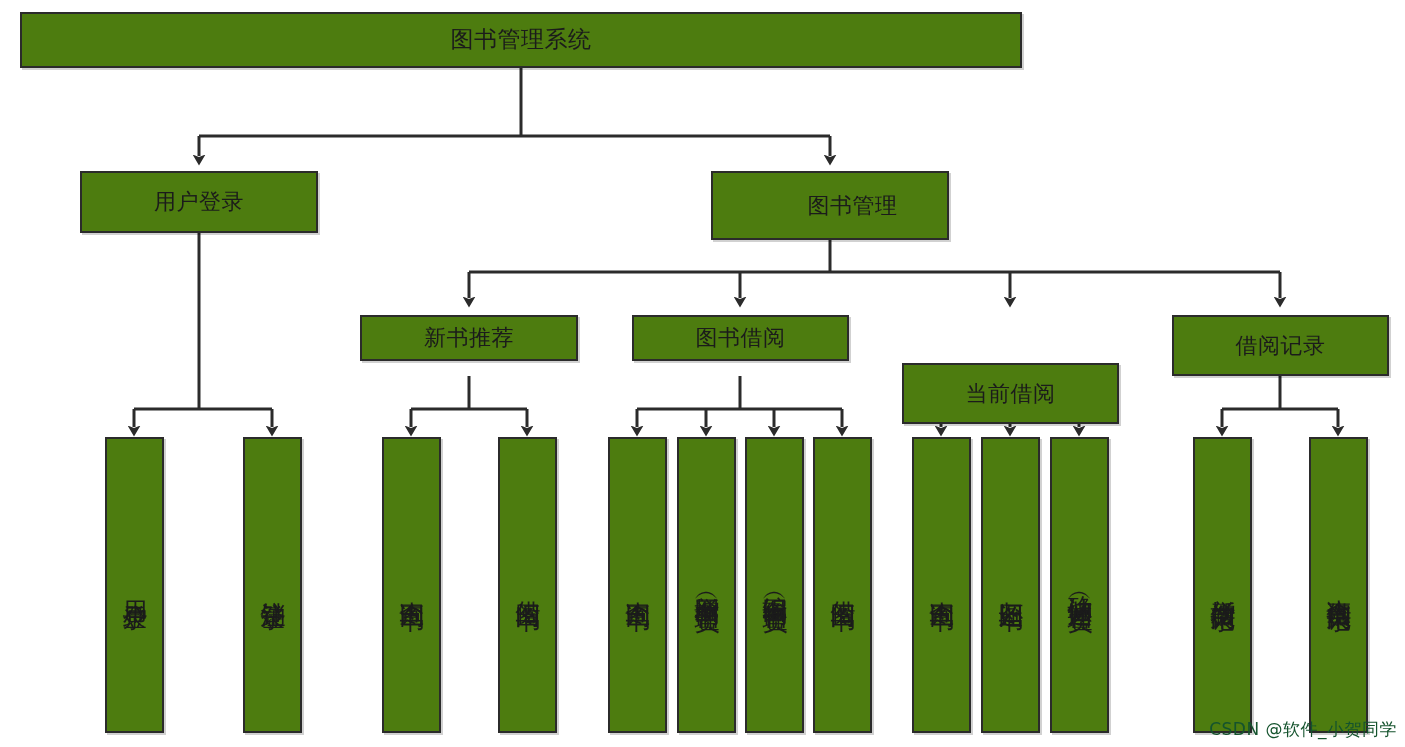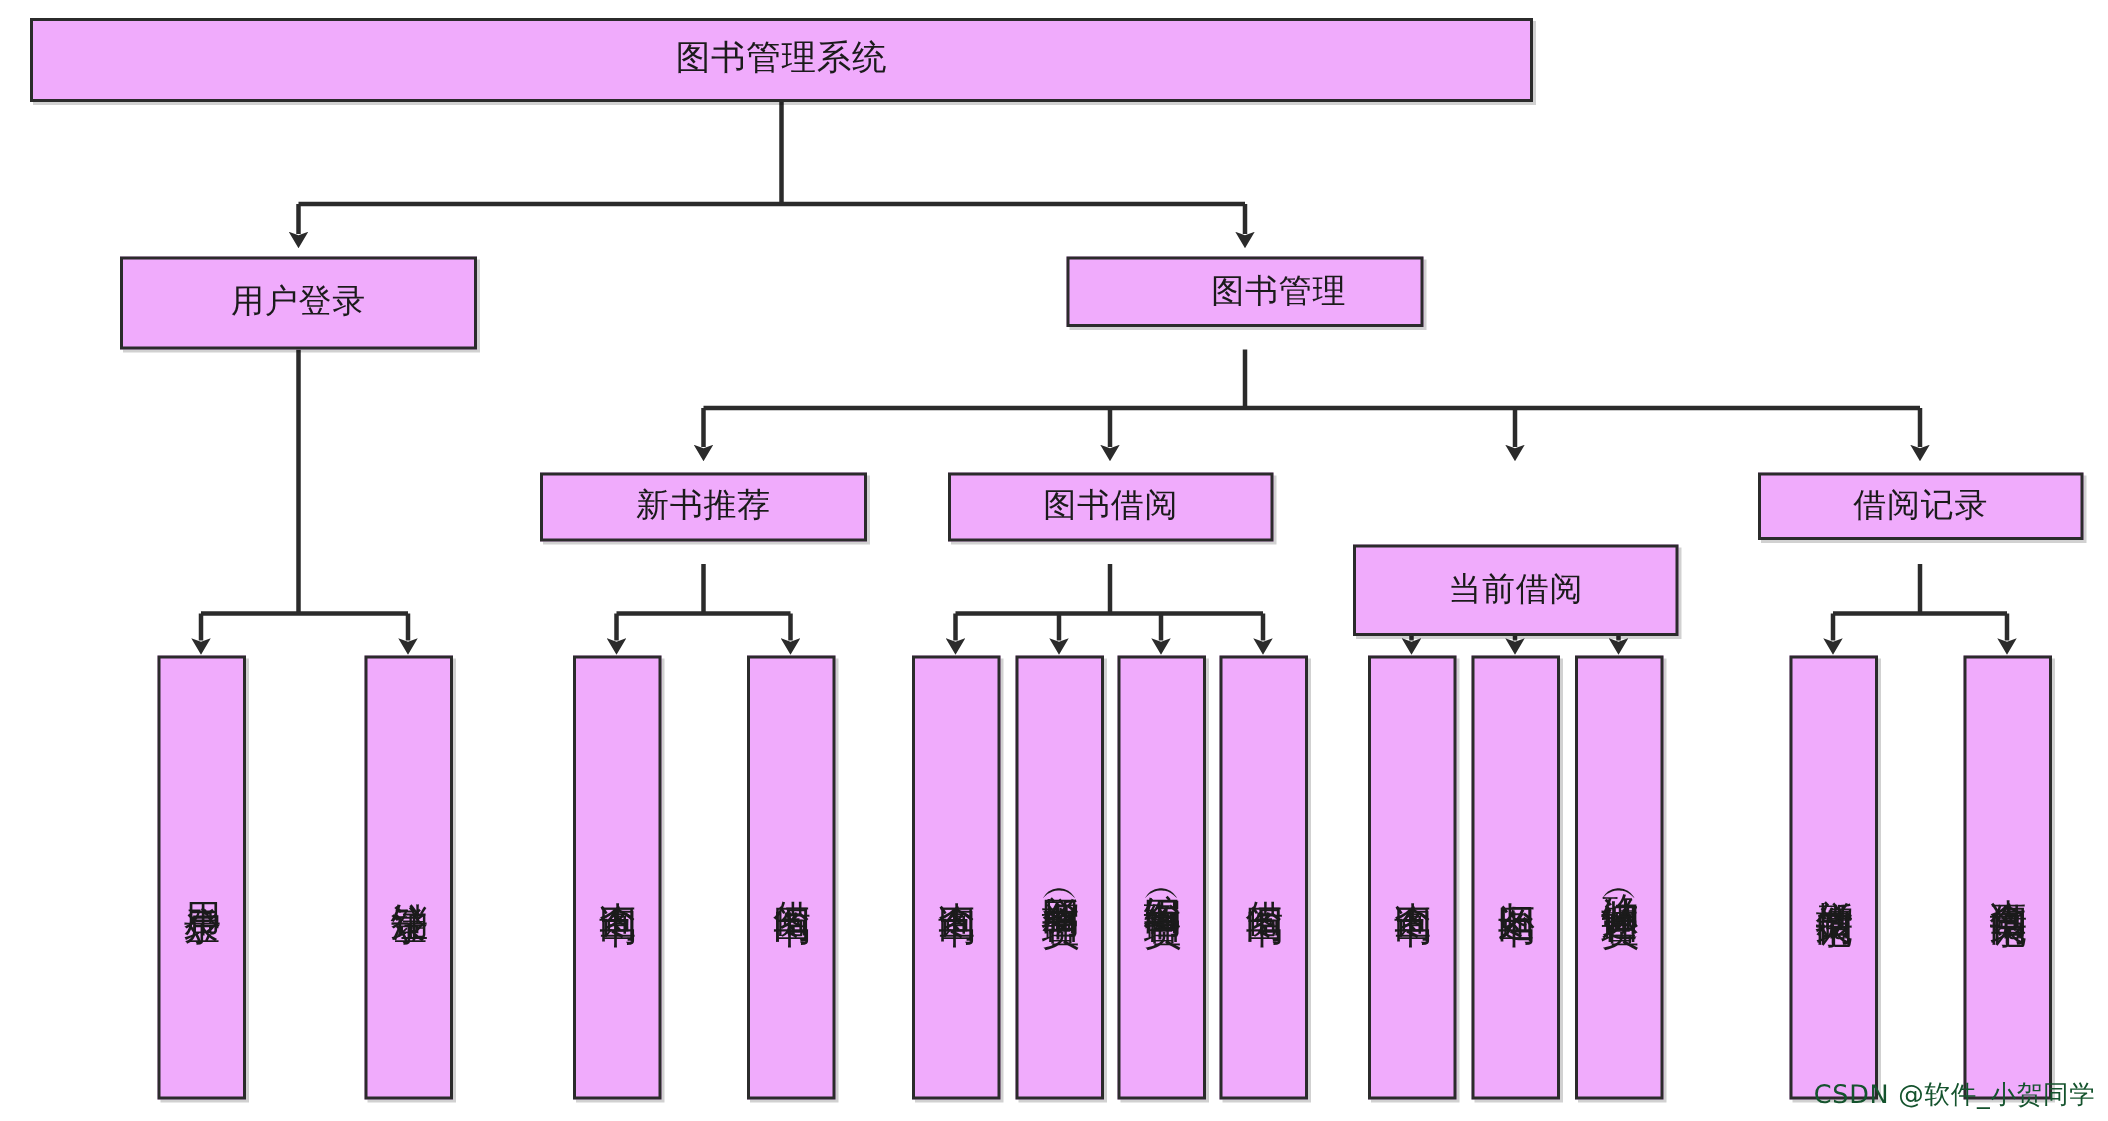--- a/index.html
+++ b/index.html
@@ -21,21 +21,21 @@
     position: absolute;
     left: 0;
     top: 0;
     width: 1405px;
     height: 747px;
     pointer-events: none;
   }
   .node {
     position: absolute;
     box-sizing: border-box;
-    background: #f0abfc;
+    background: #4d7c0f;
     border: 2.5px solid #2b2b2b;
     box-shadow: 2px 2px 0 rgba(0,0,0,0.18);
     display: flex;
     align-items: center;
     justify-content: center;
     color: #1b1b1b;
   }
   .node .lbl {
     display: block;
     text-align: center;
@@ -131,34 +131,34 @@
     </g>
   </svg>
 
   <div class="node horiz root" style="left:20px; top:12px; width:1002px; height:56px;">
     <span class="lbl">图书管理系统</span>
   </div>
 
   <div class="node horiz" style="left:80px; top:171px; width:238px; height:62px;">
     <span class="lbl">用户登录</span>
   </div>
-  <div class="node horiz" style="left:711px; top:171px; width:238px; height:47px;padding-left:45px;">
+  <div class="node horiz" style="left:711px; top:171px; width:238px; height:69px;padding-left:45px;">
     <span class="lbl">图书管理</span>
   </div>
 
   <div class="node horiz" style="left:360px; top:315px; width:218px; height:46px;">
     <span class="lbl">新书推荐</span>
   </div>
   <div class="node horiz" style="left:632px; top:315px; width:217px; height:46px;">
     <span class="lbl">图书借阅</span>
   </div>
   <div class="node horiz" style="left:902px; top:315px; width:217px; height:61px;margin-top:48px;">
     <span class="lbl">当前借阅</span>
   </div>
-  <div class="node horiz" style="left:1172px; top:315px; width:217px; height:45px;">
+  <div class="node horiz" style="left:1172px; top:315px; width:217px; height:61px;">
     <span class="lbl">借阅记录</span>
   </div>
 
   <div class="node vert" style="left:105px; top:437px; width:59px; height:296px;">
     <span class="lbl">用户登录</span>
   </div>
   <div class="node vert" style="left:243px; top:437px; width:59px; height:296px;">
     <span class="lbl">注销登录</span>
   </div>
 

